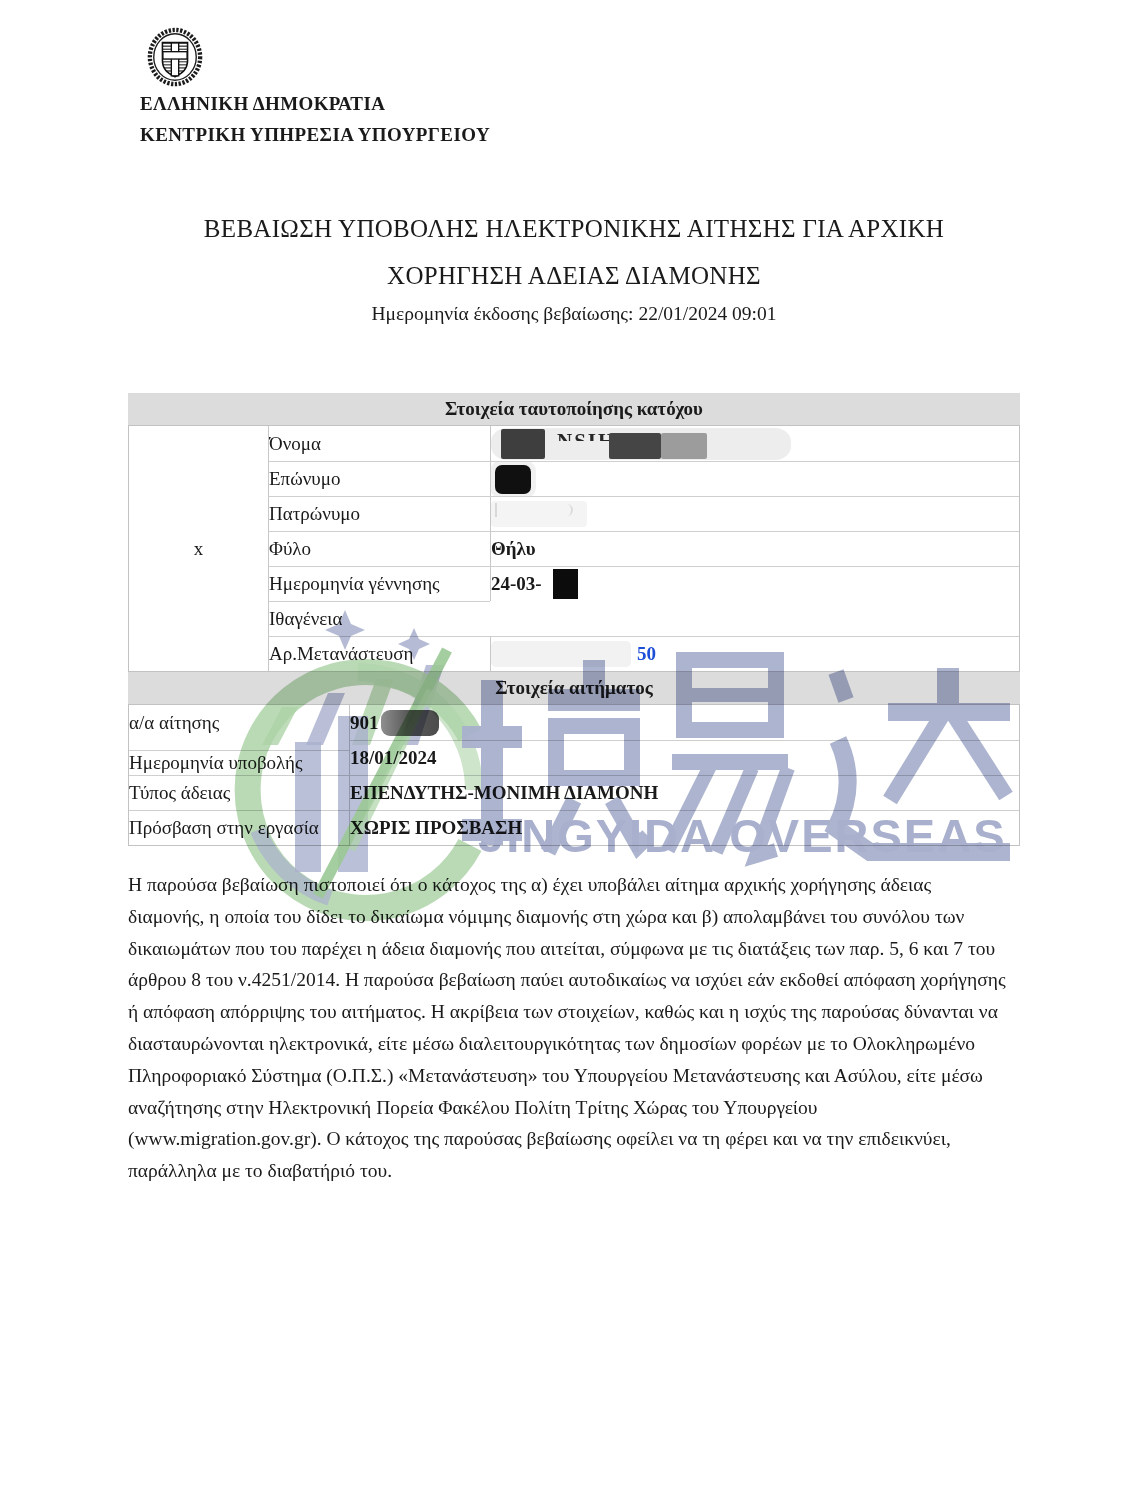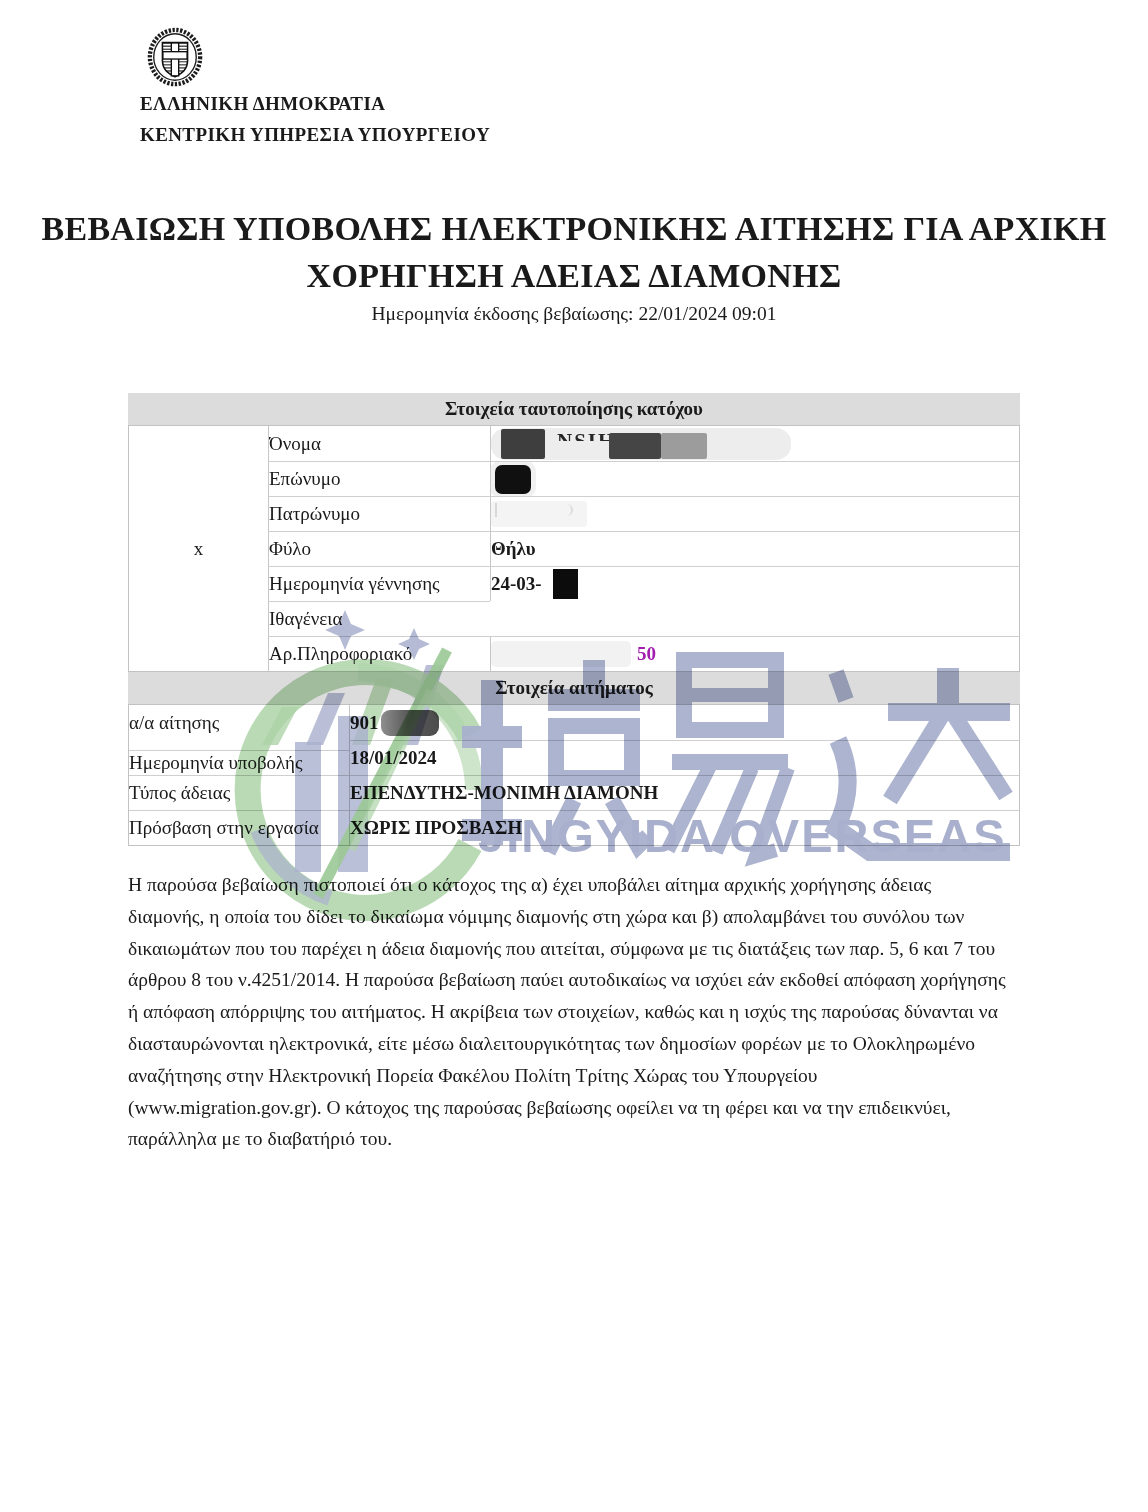--- a/index.html
+++ b/index.html
@@ -9,21 +9,21 @@
     font-family:"Liberation Serif", serif; color:#1a1a1a;
   }
 
   
   .emblem { position:absolute; left:146px; top:26px; width:58px; height:62px; }
   .org-lines { position:absolute; left:140px; top:88px; }
   .org-line { font-weight:bold; font-size:19px; line-height:31px; letter-spacing:0.4px; white-space:nowrap; }
 
   
   .doc-title { position:absolute; left:0; top:205px; width:1148px; text-align:center; }
-  .doc-title .t-line { font-weight:bold; font-size:34px; line-height:47px; letter-spacing:0.3px; white-space:nowrap;text-align:center; }
+  .doc-title .t-line { font-weight:normal; font-size:25px; line-height:47px; letter-spacing:0.3px; white-space:nowrap;text-align:center; }
   .issue-line { position:absolute; left:0; top:303px; width:1148px; text-align:center; font-size:19.5px; }
 
   
   .tbl { position:absolute; left:128px; width:892px;border-radius:20px; }
   .tbl-header {
     height:32px; background:#dcdcdc; text-align:center; font-weight:bold;
     font-size:19px; line-height:32px;
   }
   .tbl-body { border:1px solid #c2c2c2; display:grid; background:#fff; }
   #identity-body { grid-template-columns:139px 222px 1fr; grid-template-rows:repeat(7,35px); }
@@ -48,21 +48,21 @@
     font-weight:bold; font-size:21px; line-height:26px; color:#262626; letter-spacing:2px;
   }
   .redact-name .b2 { position:absolute; left:118px; top:5px; width:52px; height:26px; background:#454545; border-radius:2px; }
   .redact-name .b3 { position:absolute; left:170px; top:5px; width:46px; height:26px; background:#9c9c9c; border-radius:2px; }
   .redact-surname { width:36px; height:29px; background:#101010; border-radius:7px; box-shadow:0 0 0 5px #f1f1f1; margin-left:4px; }
   .redact-patro { width:96px; height:26px; background:#f4f4f4; border-radius:4px; position:relative; }
   .redact-patro::before { content:""; position:absolute; left:4px; top:2px; width:2px; height:14px; background:#d8d8d8; }
   .redact-patro::after  { content:""; position:absolute; right:14px; top:3px; width:8px; height:12px; border-right:2px solid #dcdcdc; border-radius:0 8px 8px 0; }
   .redact-dob { display:inline-block; width:25px; height:30px; background:#0c0c0c; margin-left:3px; }
   .passport-smudge { display:inline-block; width:140px; height:26px; background:#f2f2f2; border-radius:5px; margin-right:6px; }
-  .passport-frag { font-weight:bold; color:#a21caf; }
+  .passport-frag { font-weight:bold; color:#1d4ed8; }
   .redact-appno {
     display:inline-block; width:58px; height:26px; margin-left:2px; border-radius:9px;
     background:linear-gradient(90deg,#8f8f8f 0%,#5a5a5a 45%,#4c4c4c 100%);
   }
 
   
   .body-text { position:absolute; left:128px; top:869px; width:900px; }
   .body-text .p-line { font-size:19.5px; line-height:31.8px; white-space:nowrap; }
 
   
@@ -129,21 +129,21 @@
     <div class="cell vline val" style="grid-column:3;grid-row:4;">Θήλυ</div>
 
     <div class="cell vline" style="grid-column:2;grid-row:5;text-align:center;">Ημερομηνία γέννησης</div>
     <div class="cell vline val" style="grid-column:3;grid-row:5;gap:8px;">
       <span>24-03-</span>
       <span class="redact-dob"></span>
     </div>
 
     <div class="cell vline" style="grid-column:2;grid-row:6;">Ιθαγένεια</div>
 
-    <div class="cell vline" style="grid-column:2;grid-row:7;">Αρ.Πληροφοριακό</div>
+    <div class="cell vline" style="grid-column:2;grid-row:7;">Αρ.Μετανάστευση</div>
     <div class="cell vline" style="grid-column:3;grid-row:7;">
       <span class="passport-smudge"></span>
       <span class="passport-frag">50</span>
     </div>
   </div>
 </div>
 
 <div class="tbl" style="top:672px;">
   <div class="tbl-header">Στοιχεία αιτήματος</div>
   <div class="tbl-body" id="request-body">
@@ -164,20 +164,21 @@
   </div>
 </div>
 
 <div class="body-text">
   <div class="p-line">Η παρούσα βεβαίωση πιστοποιεί ότι ο κάτοχος της α) έχει υποβάλει αίτημα αρχικής χορήγησης άδειας</div>
   <div class="p-line">διαμονής, η οποία του δίδει το δικαίωμα νόμιμης διαμονής στη χώρα και β) απολαμβάνει του συνόλου των</div>
   <div class="p-line">δικαιωμάτων που του παρέχει η άδεια διαμονής που αιτείται, σύμφωνα με τις διατάξεις των παρ. 5, 6 και 7 του</div>
   <div class="p-line">άρθρου 8 του ν.4251/2014. Η παρούσα βεβαίωση παύει αυτοδικαίως να ισχύει εάν εκδοθεί απόφαση χορήγησης</div>
   <div class="p-line">ή απόφαση απόρριψης του αιτήματος. Η ακρίβεια των στοιχείων, καθώς και η ισχύς της παρούσας δύνανται να</div>
   <div class="p-line">διασταυρώνονται ηλεκτρονικά, είτε μέσω διαλειτουργικότητας των δημοσίων φορέων με το Ολοκληρωμένο</div>
+  <div class="p-line">Πληροφοριακό Σύστημα (Ο.Π.Σ.) «Μετανάστευση» του Υπουργείου Μετανάστευσης και Ασύλου, είτε μέσω</div>
   <div class="p-line">αναζήτησης στην Ηλεκτρονική Πορεία Φακέλου Πολίτη Τρίτης Χώρας του Υπουργείου</div>
   <div class="p-line">(www.migration.gov.gr). Ο κάτοχος της παρούσας βεβαίωσης οφείλει να τη φέρει και να την επιδεικνύει,</div>
   <div class="p-line">παράλληλα με το διαβατήριό του.</div>
 </div>
 
 <div class="watermark">
   <svg width="1148" height="1512" viewBox="0 0 1148 1512" aria-hidden="true">
 
     <g fill="#a9b0cd" opacity="0.85">
       <path d="M345 610 l6 14 14 6 -14 6 -6 14 -6 -14 -14 -6 14 -6 z"></path>

